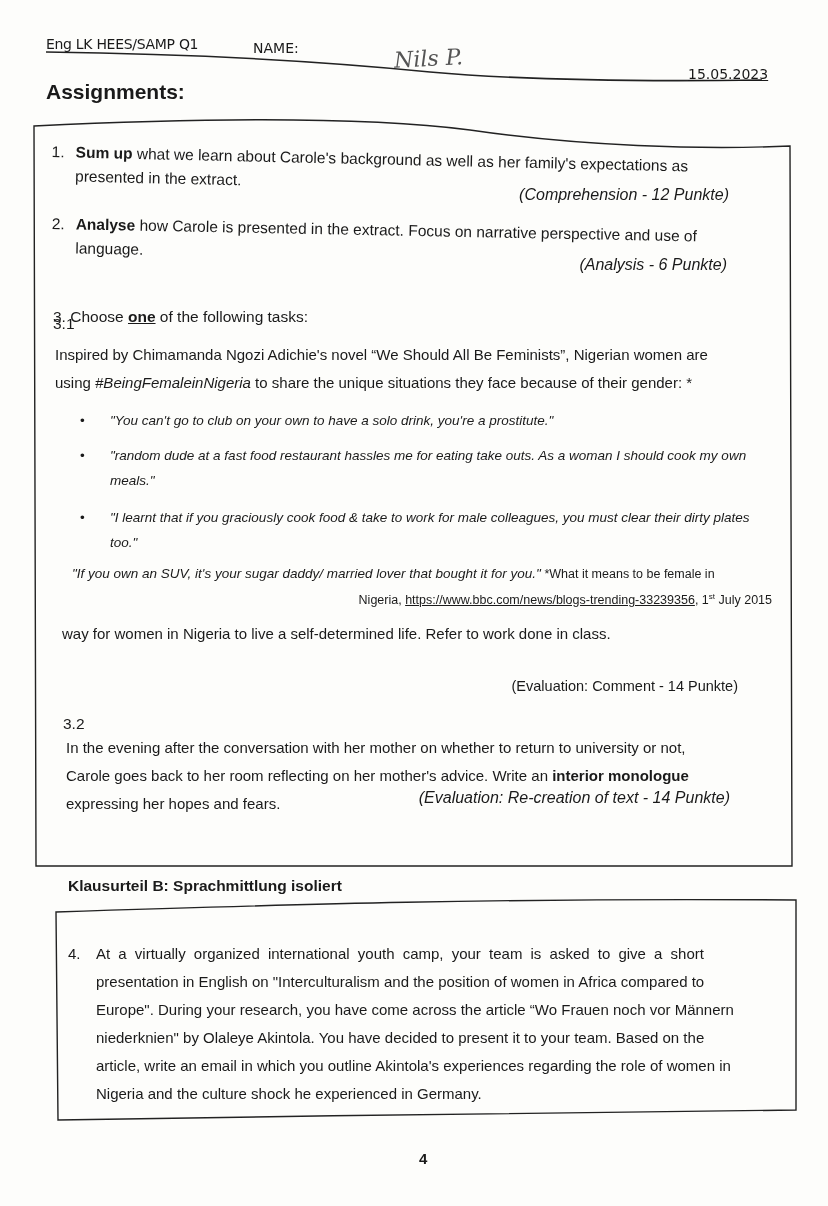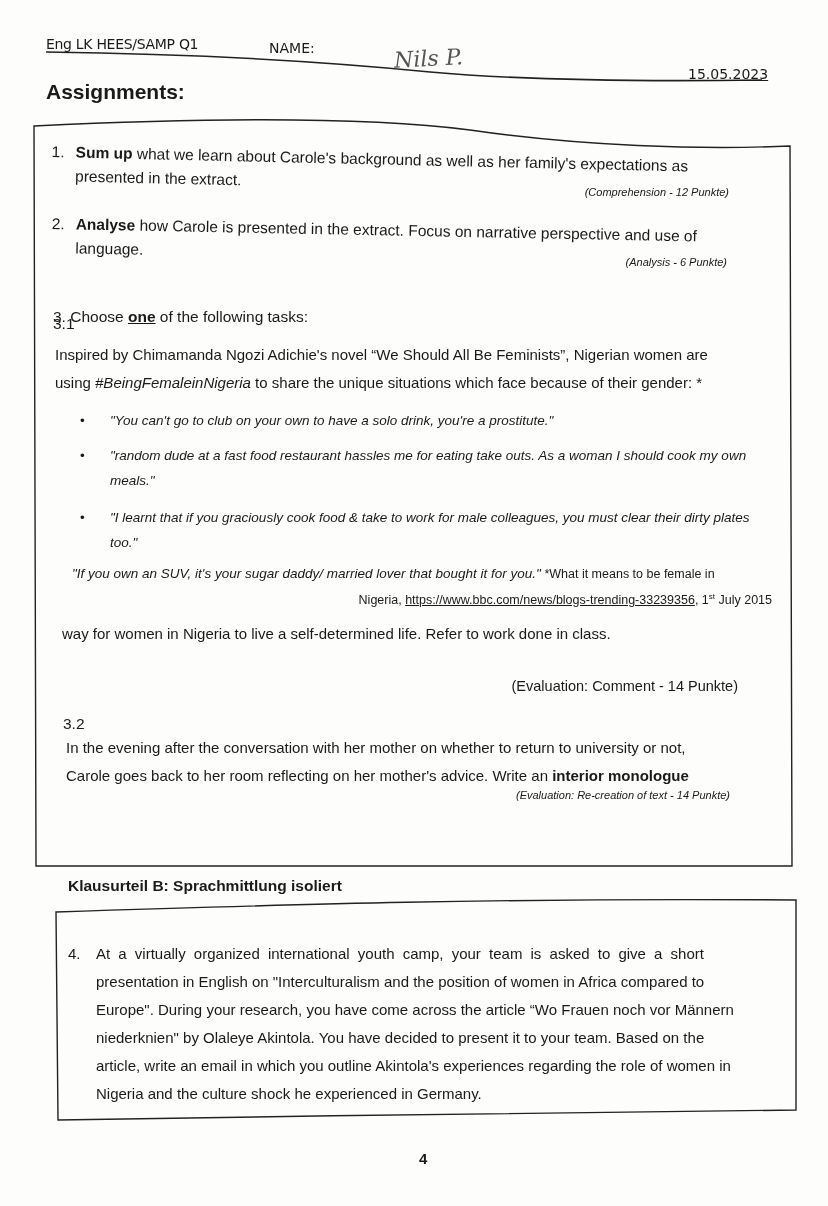--- a/index.html
+++ b/index.html
@@ -10,38 +10,37 @@
     color: #1a1a1a;
   }
   .abs { position: absolute; }
   .header-course {
     left: 46px; top: 36px; font-size: 14px; 
     font-family: "DejaVu Sans", sans-serif; letter-spacing: -0.3px;
   }
   .header-name-label {
     left: 253px; top: 40px; font-size: 14px;
     font-family: "DejaVu Sans", sans-serif;
-    margin-left: 16px;
   }
   .header-name-value {
     left: 394px; top: 46px; font-size: 22px; font-style: italic;
     font-family: "DejaVu Serif", serif; color: #555; transform: rotate(-3deg);
   }
   .header-date {
     left: 688px; top: 66px; font-size: 14px; text-decoration: underline;
     font-family: "DejaVu Sans", sans-serif;
   }
   .title {
     left: 46px; top: 80px; font-size: 21px; font-weight: bold;
   }
   svg.frames { position: absolute; left: 0; top: 0; pointer-events: none; }
   .task { font-size: 15.5px; line-height: 24px; }
   .task b { font-weight: bold; }
   .num { position: absolute; }
-  .meta { font-style: italic; font-size: 11px; text-align: right; }
+  .meta { font-style: italic; font-size: 16px; text-align: right; }
   .meta-plain { font-size: 14.5px; text-align: right; }
   .bullet-item { position: absolute; left: 80px; width: 680px; font-style: italic; font-size: 13.5px; line-height: 25px; }
   .bullet-dot { position: absolute; left: 0; top: 0; font-style: normal; }
   .bullet-text { position: absolute; left: 30px; width: 650px; }
   .source { font-size: 12.5px; }
   .link { text-decoration: underline; }
   .section-b { left: 68px; top: 877px; font-size: 15.5px; font-weight: bold; }
   .page-num { left: 419px; top: 1150px; font-size: 15px; font-weight: bold; }
   .justify { text-align: justify; text-align-last: left; }
 </style>
@@ -84,21 +83,21 @@
 <div class="abs meta" style="left:420px; top:256px; width:307px;">(Analysis - 6 Punkte)</div>
 
 <div class="abs task" style="left:53px; top:287px;margin-top:18px;">
   <span>3.</span>
   <span>Choose </span><b style="text-decoration:underline;">one</b><span> of the following tasks:</span>
 </div>
 <div class="abs task" style="left:53px; top:312px;">3.1</div>
 
 <div class="abs task" style="left:55px; top:341px; width:720px; font-size:15px; line-height:28px;">
   <div>Inspired by Chimamanda Ngozi Adichie's novel “We Should All Be Feminists”, Nigerian women are</div>
-  <div><span>using </span><i>#BeingFemaleinNigeria</i><span> to share the unique situations which face because of their gender: *</span></div>
+  <div><span>using </span><i>#BeingFemaleinNigeria</i><span> to share the unique situations they face because of their gender: *</span></div>
 </div>
 
 <div class="bullet-item" style="top:408px;">
   <span class="bullet-dot">•</span>
   <span class="bullet-text">"You can't go to club on your own to have a solo drink, you're a prostitute."</span>
 </div>
 <div class="bullet-item" style="top:443px;">
   <span class="bullet-dot">•</span>
   <span class="bullet-text">"random dude at a fast food restaurant hassles me for eating take outs. As a woman I should cook my own meals."</span>
 </div>
@@ -116,20 +115,21 @@
 
 <div class="abs task" style="left:62px; top:620px; width:720px; font-size:15px; line-height:28px;">
   <div>way for women in Nigeria to live a self-determined life. Refer to work done in class.</div>
 </div>
 <div class="abs meta-plain" style="left:400px; top:678px; width:338px;">(Evaluation: Comment - 14 Punkte)</div>
 
 <div class="abs task" style="left:63px; top:712px;">3.2</div>
 <div class="abs task" style="left:66px; top:734px; width:720px; font-size:15px; line-height:28px;">
   <div>In the evening after the conversation with her mother on whether to return to university or not,</div>
   <div><span>Carole goes back to her room reflecting on her mother's advice. Write an </span><b>interior monologue</b></div>
+  <div>expressing her hopes and fears.</div>
 </div>
 <div class="abs meta" style="left:400px; top:789px; width:330px;">(Evaluation: Re-creation of text - 14 Punkte)</div>
 
 <div class="abs section-b">Klausurteil B: Sprachmittlung isoliert</div>
 
 <div class="abs task" style="left:68px; top:940px; width:712px; font-size:15px; line-height:28px;">
   <span class="num" style="left:0; top:0;">4.</span>
   <div style="position:absolute; left:28px; width:676px;">
     <div class="justify" style="word-spacing:4px;">At a virtually organized international youth camp, your team is asked to give a short</div>
     <div>presentation in English on "Interculturalism and the position of women in Africa compared to</div>

